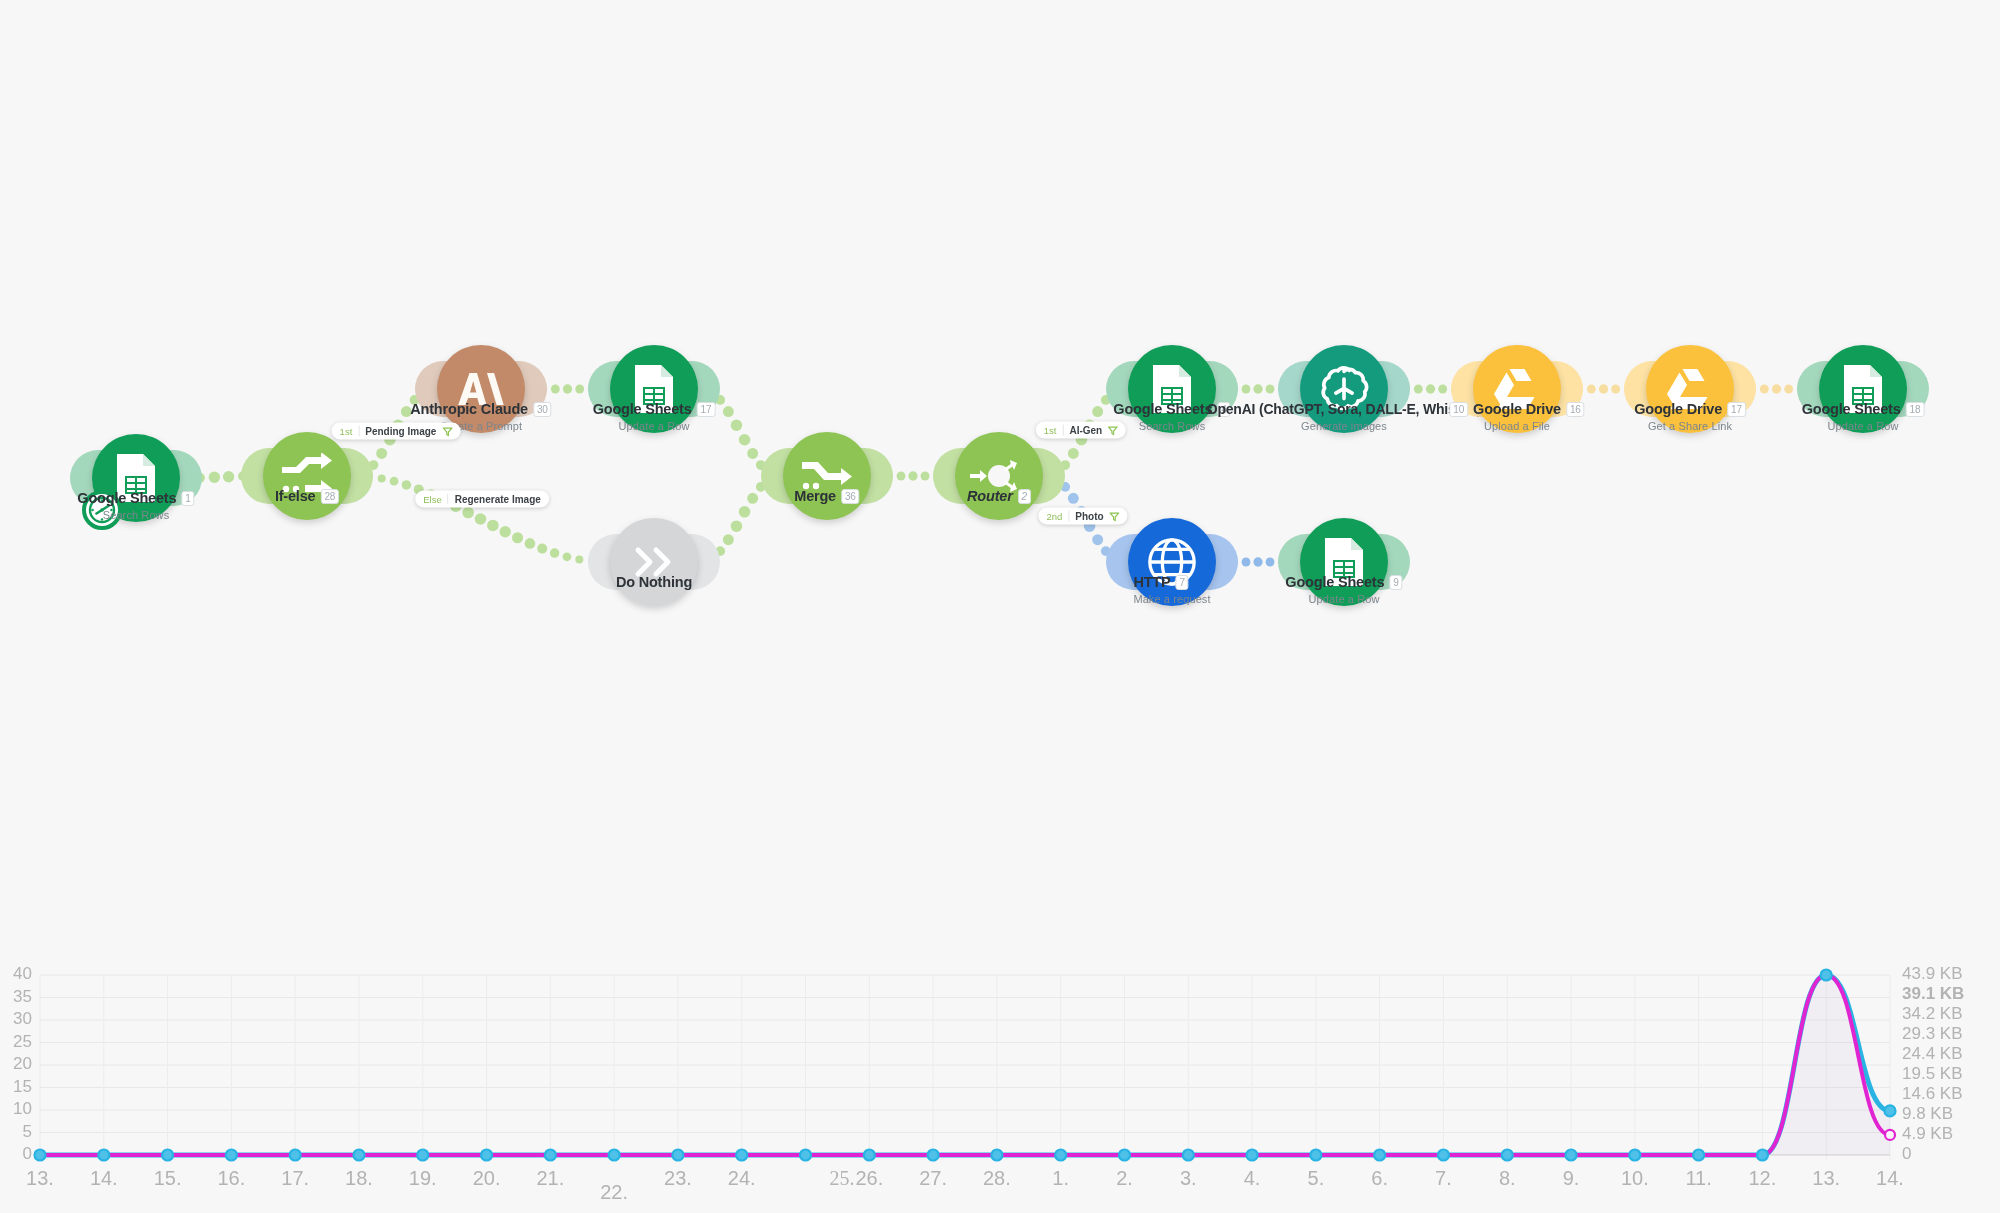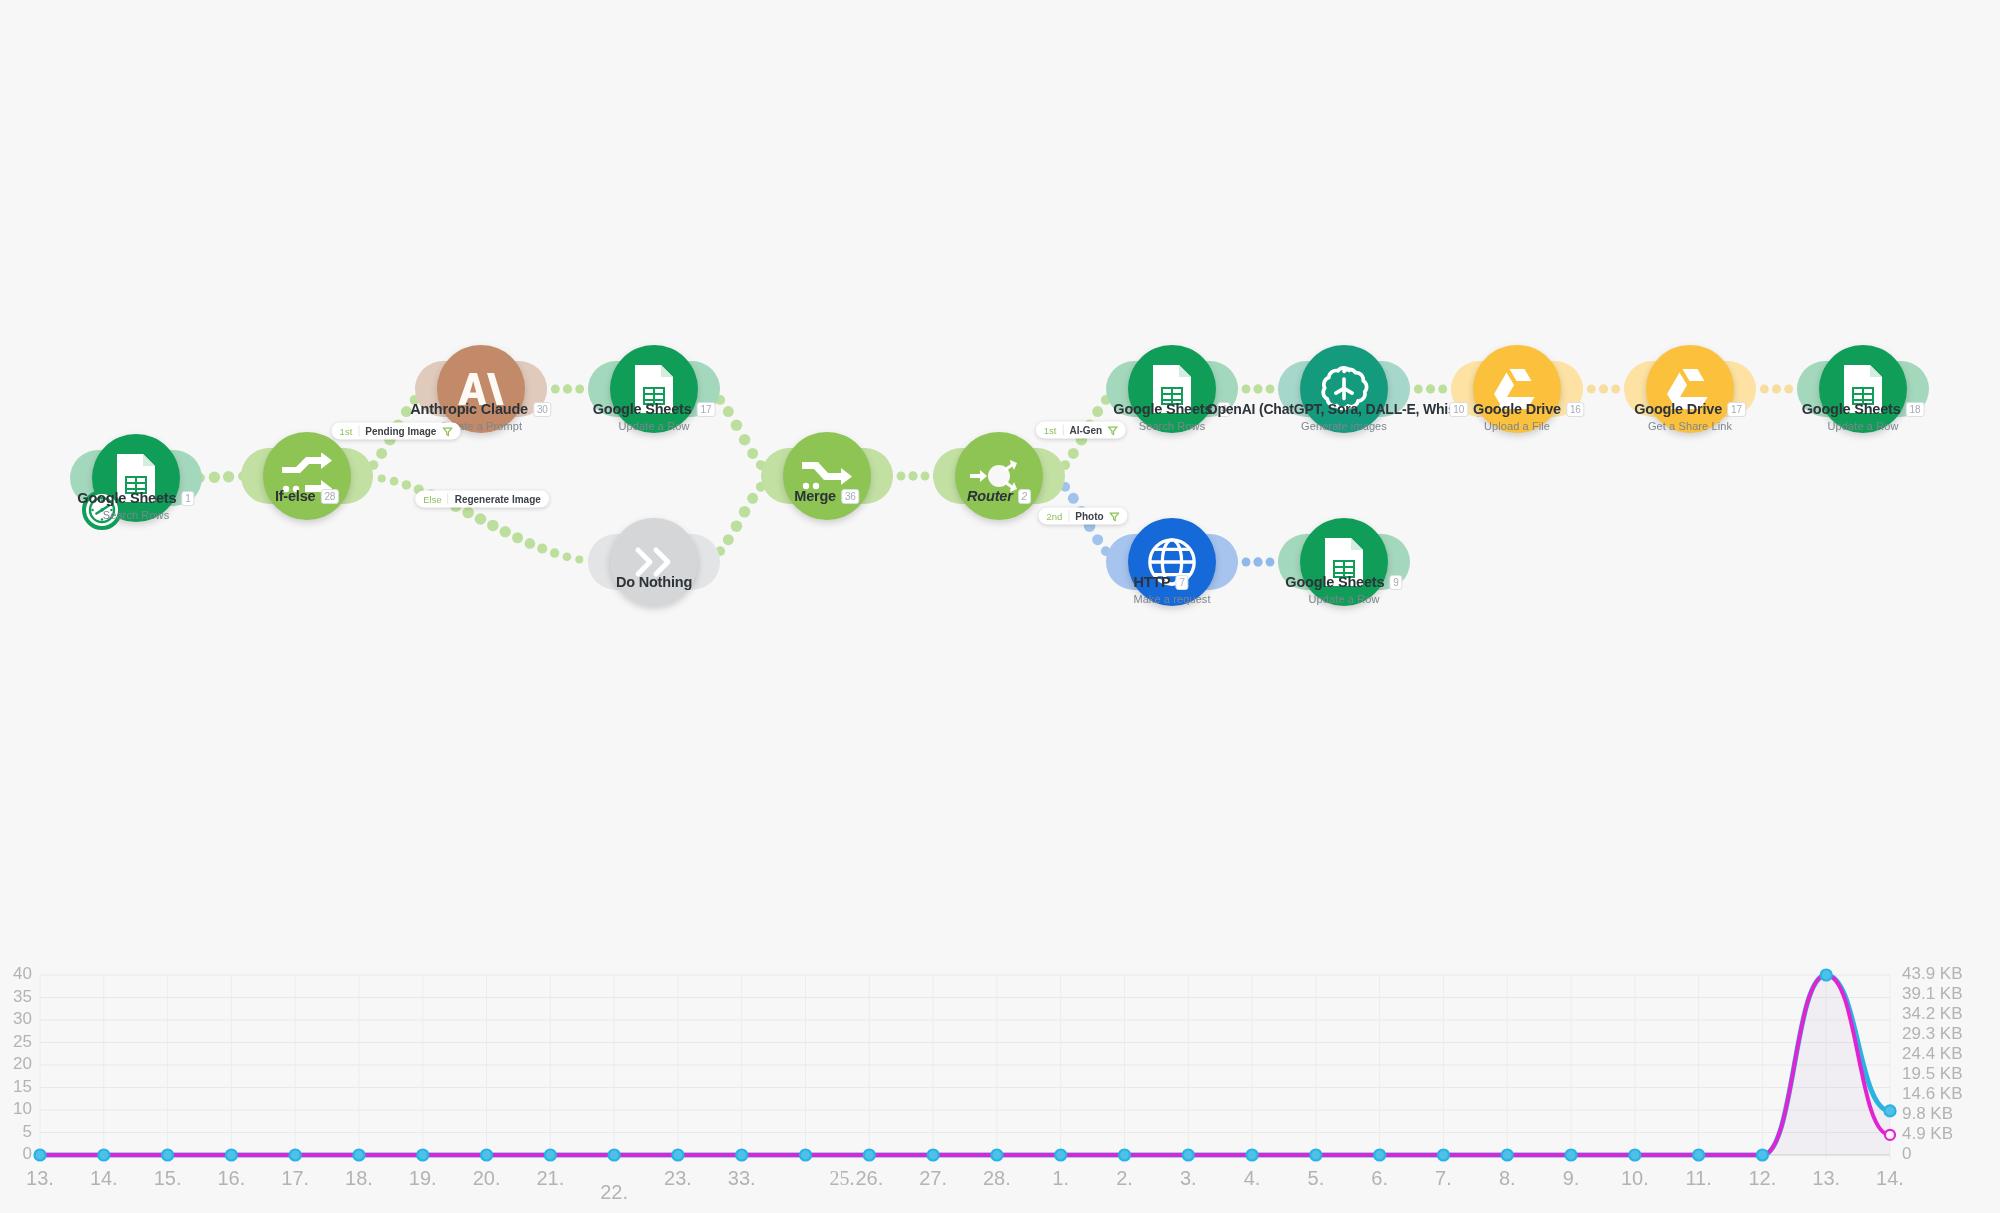--- a/index.html
+++ b/index.html
@@ -622,21 +622,21 @@
       </div>
     <div id="chart-yright">
         <div class="axis-r" style="left: 1902px; top: 184px;">0</div>
         <div class="axis-r" style="left: 1902px; top: 163.909px;">4.9 KB</div>
         <div class="axis-r" style="left: 1902px; top: 143.818px;">9.8 KB</div>
         <div class="axis-r" style="left: 1902px; top: 124.137px;">14.6 KB</div>
         <div class="axis-r" style="left: 1902px; top: 104.046px;">19.5 KB</div>
         <div class="axis-r" style="left: 1902px; top: 83.9544px;">24.4 KB</div>
         <div class="axis-r" style="left: 1902px; top: 63.8633px;">29.3 KB</div>
         <div class="axis-r" style="left: 1902px; top: 43.7722px;">34.2 KB</div>
-        <div class="axis-r" style="left: 1902px; top: 23.6811px;">39.1 KB</div>
+        <div class="axis-r" style="left: 1902px; top: 23.6811px; font-weight: bold;">39.1 KB</div>
         <div class="axis-r" style="left: 1902px; top: 4px;">43.9 KB</div>
       </div>
     <svg id="chart-svg" width="2000" height="253" style="position:absolute;left:0;top:0;">
         <line x1="40" y1="195" x2="1890" y2="195" stroke="#e8e8e8" stroke-width="1"></line>
         <line x1="40" y1="172.5" x2="1890" y2="172.5" stroke="#e8e8e8" stroke-width="1"></line>
         <line x1="40" y1="150" x2="1890" y2="150" stroke="#e8e8e8" stroke-width="1"></line>
         <line x1="40" y1="127.5" x2="1890" y2="127.5" stroke="#e8e8e8" stroke-width="1"></line>
         <line x1="40" y1="105" x2="1890" y2="105" stroke="#e8e8e8" stroke-width="1"></line>
         <line x1="40" y1="82.5" x2="1890" y2="82.5" stroke="#e8e8e8" stroke-width="1"></line>
         <line x1="40" y1="60" x2="1890" y2="60" stroke="#e8e8e8" stroke-width="1"></line>
@@ -713,21 +713,21 @@
         <div class="xtick" style="left: 103.793px; top: 207px;">14.</div>
         <div class="xtick" style="left: 167.586px; top: 207px;">15.</div>
         <div class="xtick" style="left: 231.379px; top: 207px;">16.</div>
         <div class="xtick" style="left: 295.172px; top: 207px;">17.</div>
         <div class="xtick" style="left: 358.966px; top: 207px;">18.</div>
         <div class="xtick" style="left: 422.759px; top: 207px;">19.</div>
         <div class="xtick" style="left: 486.552px; top: 207px;">20.</div>
         <div class="xtick" style="left: 550.345px; top: 207px;">21.</div>
         <div class="xtick" style="left: 614.138px; top: 221px;">22.</div>
         <div class="xtick" style="left: 677.931px; top: 207px;">23.</div>
-        <div class="xtick" style="left: 741.724px; top: 207px;">33.</div>
+        <div class="xtick" style="left: 741.724px; top: 207px;">24.</div>
         <div class="xtick" style="left: 842px; top: 207px; font-family: Liberation Serif, serif;">25.</div>
         <div class="xtick" style="left: 869.31px; top: 207px;">26.</div>
         <div class="xtick" style="left: 933.103px; top: 207px;">27.</div>
         <div class="xtick" style="left: 996.897px; top: 207px;">28.</div>
         <div class="xtick" style="left: 1060.69px; top: 207px;">1.</div>
         <div class="xtick" style="left: 1124.48px; top: 207px;">2.</div>
         <div class="xtick" style="left: 1188.28px; top: 207px;">3.</div>
         <div class="xtick" style="left: 1252.07px; top: 207px;">4.</div>
         <div class="xtick" style="left: 1315.86px; top: 207px;">5.</div>
         <div class="xtick" style="left: 1379.66px; top: 207px;">6.</div>

